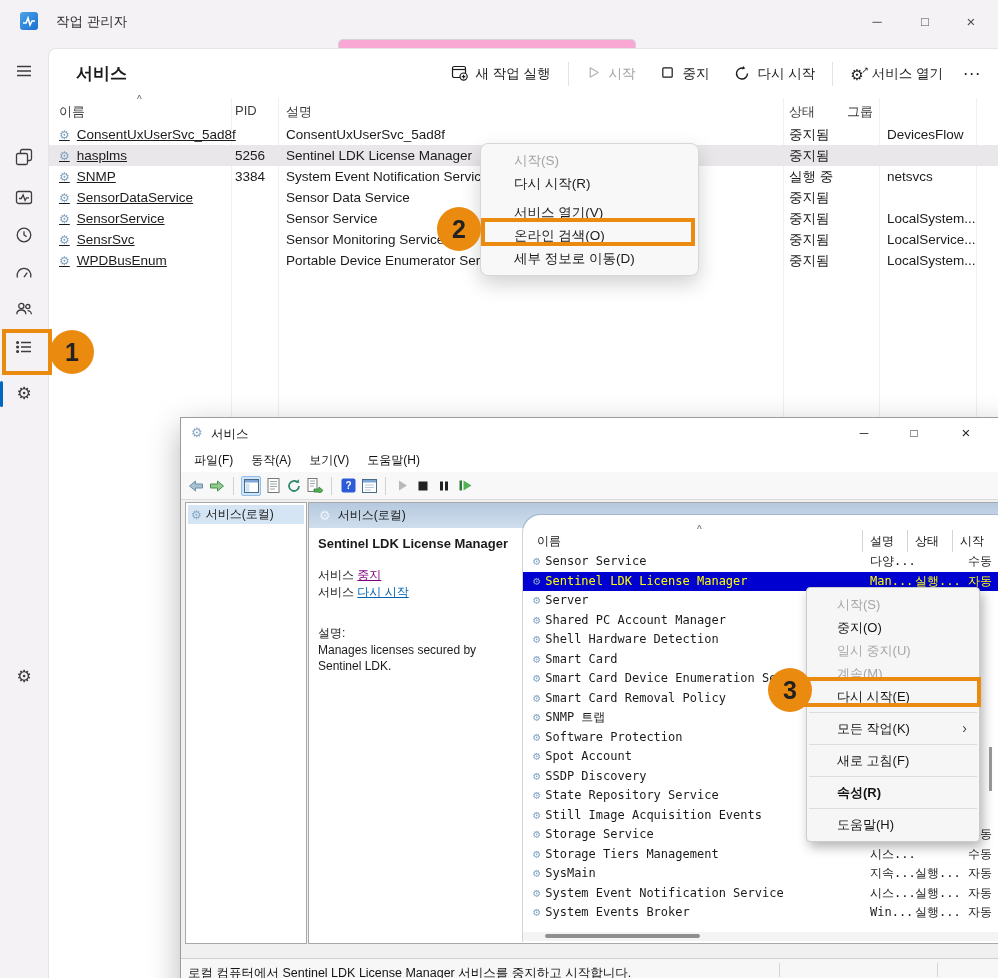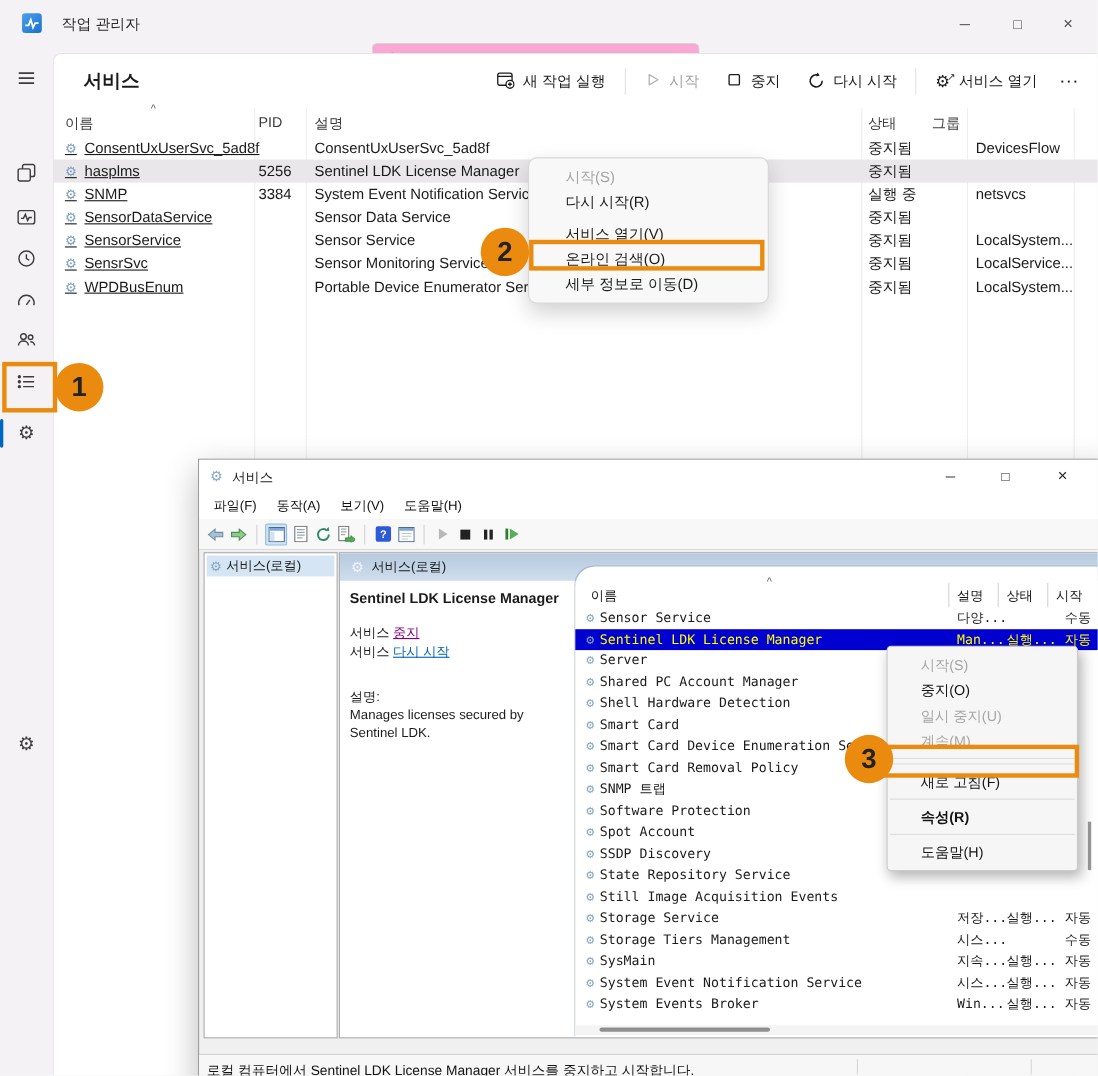--- a/index.html
+++ b/index.html
@@ -576,21 +576,23 @@
       <span class="sb-sep" style="left:598px;"></span>
       <span class="sb-sep" style="left:756px;"></span>
     </div>
   </div>
 
   <div class="menu2" id="svc-menu" style="left:806px;top:587px;width:172px;">
       <div class="mi dis"><span>시작(S)</span></div>
       <div class="mi"><span>중지(O)</span></div>
       <div class="mi dis"><span>일시 중지(U)</span></div>
       <div class="mi dis"><span>계속(M)</span></div>
+      <div class="mi"><span>다시 시작(E)</span></div>
       <div class="msep"></div>
+      <div class="mi"><span>모든 작업(K)</span><span class="mi-sub">›</span></div>
       <div class="msep"></div>
       <div class="mi"><span>새로 고침(F)</span></div>
       <div class="msep"></div>
       <div class="mi bold"><span>속성(R)</span></div>
       <div class="msep"></div>
       <div class="mi"><span>도움말(H)</span></div>
     </div>
 
   <div class="ann-box" style="left:2px;top:329px;width:42px;height:38px;"></div>
   <div class="ann-badge" style="left:50px;top:330px;">1</div>

